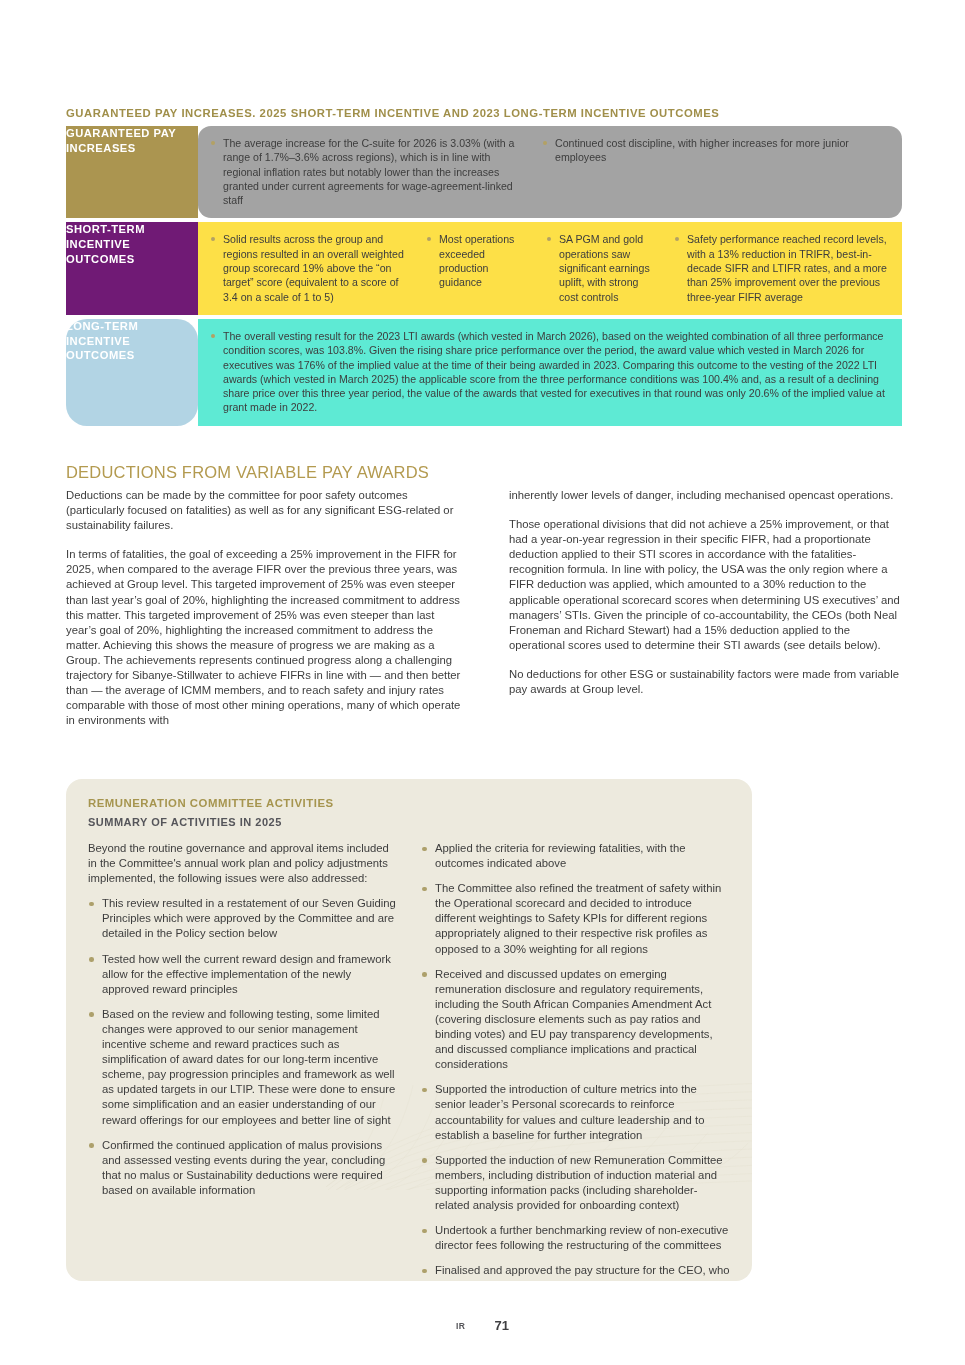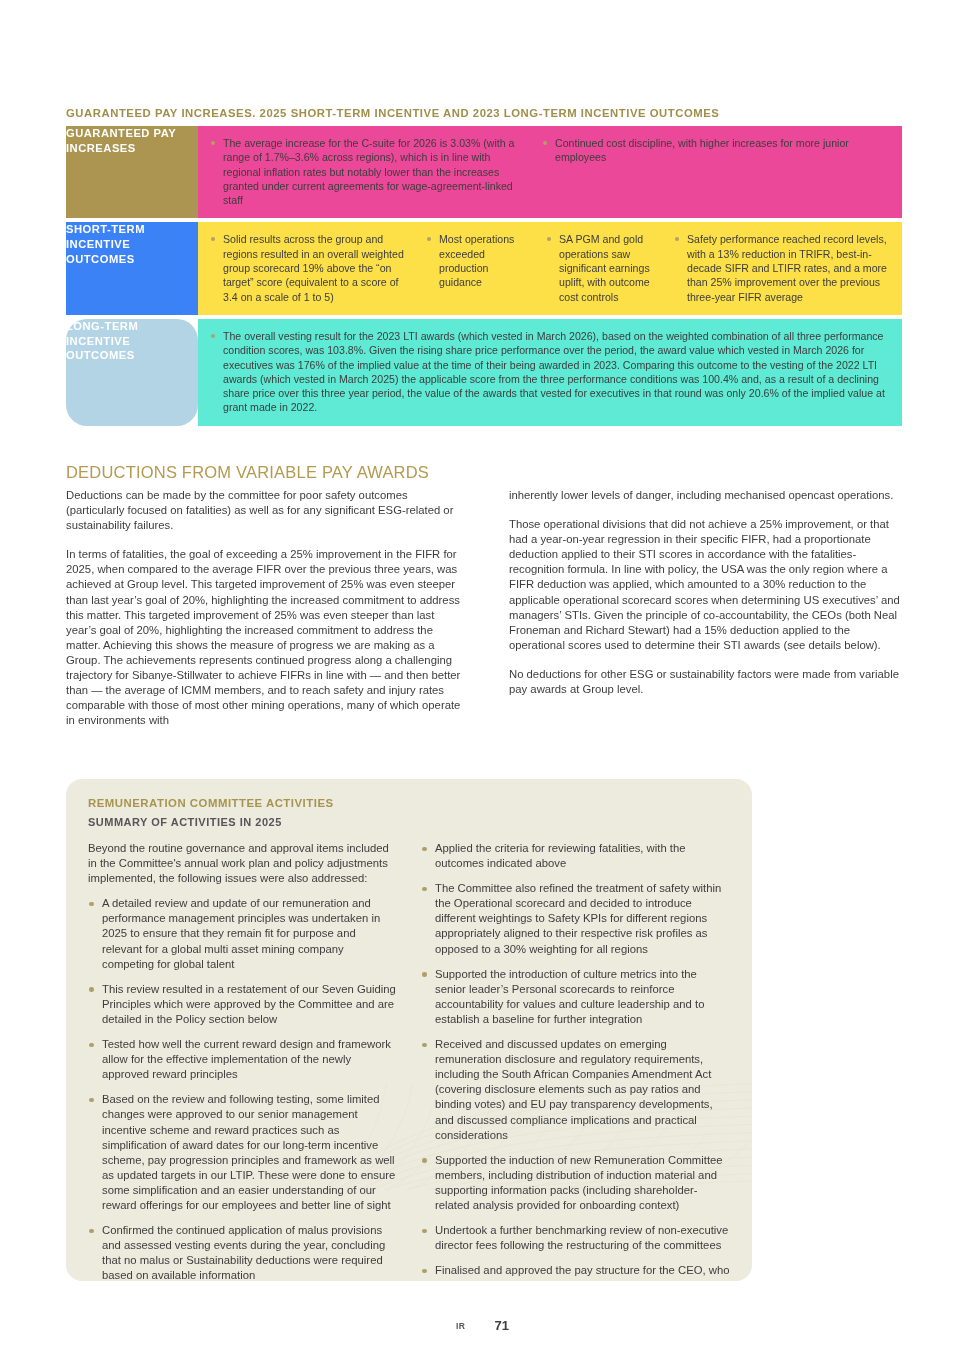--- a/index.html
+++ b/index.html
@@ -24,26 +24,26 @@
     position:absolute; left:66px; top:126px; width:836px;
     border-collapse:collapse;
   }
   .outcomes-table td{ vertical-align:top; padding:0; }
   .lbl{
     width:132px; color:#ffffff; font-weight:bold; font-size:11.2px;
     letter-spacing:.5px; line-height:1.3; padding:18px 10px 10px 12px;
     text-transform:uppercase;
   }
   .lbl-gold{ background:#ab9550; }
-  .lbl-grey{ background:#3b82f6;margin-left:45px; }
+  .lbl-grey{ background:#701a75;margin-left:45px; }
   .lbl-blue{ background:#b2d4e4; color:#ffffff;border-radius:21px; }
   .cells{ padding:0; }
   .cellrow{ display:flex; width:100%; }
   .cell{ padding:10px 10px 10px 12px; }
-  .row-gold .cells{ background:#ec4899; }
+  .row-gold .cells{ background:#a3a3a3;border-radius:13px; }
   .row-grey .cells{ background:#fde047; }
   .row-blue .cells{ background:#5eead4; }
   .sep{ height:4px; background:#ffffff; }
   .bullets{ margin:0; padding:0; list-style:none; }
   .bullets li{
     position:relative; padding-left:13px; margin-bottom:1px;
     font-size:10.6px; line-height:14.3px; color:#3d3d3d;
   }
   .bullets li:before{
     content:""; position:absolute; left:1px; top:5px;
@@ -146,21 +146,21 @@
                     <li>Solid results across the group and regions resulted in an overall weighted group scorecard 19% above the “on target” score (equivalent to a score of 3.4 on a scale of 1 to 5)</li>
                   </ul>
                 </div>
                 <div class="cell" style="width:120px">
                   <ul class="bullets">
                     <li>Most operations exceeded production guidance</li>
                   </ul>
                 </div>
                 <div class="cell" style="width:128px">
                   <ul class="bullets">
-                    <li>SA PGM and gold operations saw significant earnings uplift, with outcome cost controls</li>
+                    <li>SA PGM and gold operations saw significant earnings uplift, with strong cost controls</li>
                   </ul>
                 </div>
                 <div class="cell" style="width:240px">
                   <ul class="bullets">
                     <li>Safety performance reached record levels, with a 13% reduction in TRIFR, best-in-decade SIFR and LTIFR rates, and a more than 25% improvement over the previous three-year FIFR average</li>
                   </ul>
                 </div>
               </div>
             </td>
           </tr>
@@ -227,33 +227,32 @@
         <path d="M670 502 C756 501 800 480 834 444"></path>
       </g>
     </svg>
     <div class="rem-inner">
       <div class="rem-title">REMUNERATION COMMITTEE ACTIVITIES</div>
       <div class="rem-sub">SUMMARY OF ACTIVITIES IN 2025</div>
       <div class="rem-cols">
         <div class="rem-col">
           <p class="rem-intro">Beyond the routine governance and approval items included in the Committee's annual work plan and policy adjustments implemented, the following issues were also addressed:</p>
           <ul class="rem-list" id="com-left">
-              <li>A detailed review and update of our remuneration and performance management principles was undertaken in 2025 to ensure that they remain fit for purpose and relevant for a global multi asset mining company competing for global talent</li>
               <li>This review resulted in a restatement of our Seven Guiding Principles which were approved by the Committee and are detailed in the Policy section below</li>
               <li>Tested how well the current reward design and framework allow for the effective implementation of the newly approved reward principles</li>
               <li>Based on the review and following testing, some limited changes were approved to our senior management incentive scheme and reward practices such as simplification of award dates for our long-term incentive scheme, pay progression principles and framework as well as updated targets in our LTIP. These were done to ensure some simplification and an easier understanding of our reward offerings for our employees and better line of sight</li>
               <li>Confirmed the continued application of malus provisions and assessed vesting events during the year, concluding that no malus or Sustainability deductions were required based on available information</li>
             </ul>
         </div>
         <div class="rem-col">
           <ul class="rem-list" id="com-right">
               <li>Applied the criteria for reviewing fatalities, with the outcomes indicated above</li>
               <li>The Committee also refined the treatment of safety within the Operational scorecard and decided to introduce different weightings to Safety KPIs for different regions appropriately aligned to their respective risk profiles as opposed to a 30% weighting for all regions</li>
+              <li>Received and discussed updates on emerging remuneration disclosure and regulatory requirements, including the South African Companies Amendment Act (covering disclosure elements such as pay ratios and binding votes) and EU pay transparency developments, and discussed compliance implications and practical considerations</li>
               <li>Supported the introduction of culture metrics into the senior leader’s Personal scorecards to reinforce accountability for values and culture leadership and to establish a baseline for further integration</li>
-              <li>Received and discussed updates on emerging remuneration disclosure and regulatory requirements, including the South African Companies Amendment Act (covering disclosure elements such as pay ratios and binding votes) and EU pay transparency developments, and discussed compliance implications and practical considerations</li>
               <li>Supported the induction of new Remuneration Committee members, including distribution of induction material and supporting information packs (including shareholder-related analysis provided for onboarding context)</li>
               <li>Undertook a further benchmarking review of non-executive director fees following the restructuring of the committees</li>
               <li>Finalised and approved the pay structure for the CEO, who transitioned into the role and officially took office on 1 October 2025</li>
             </ul>
         </div>
       </div>
     </div>
   </div>
 
   <div class="footer">

